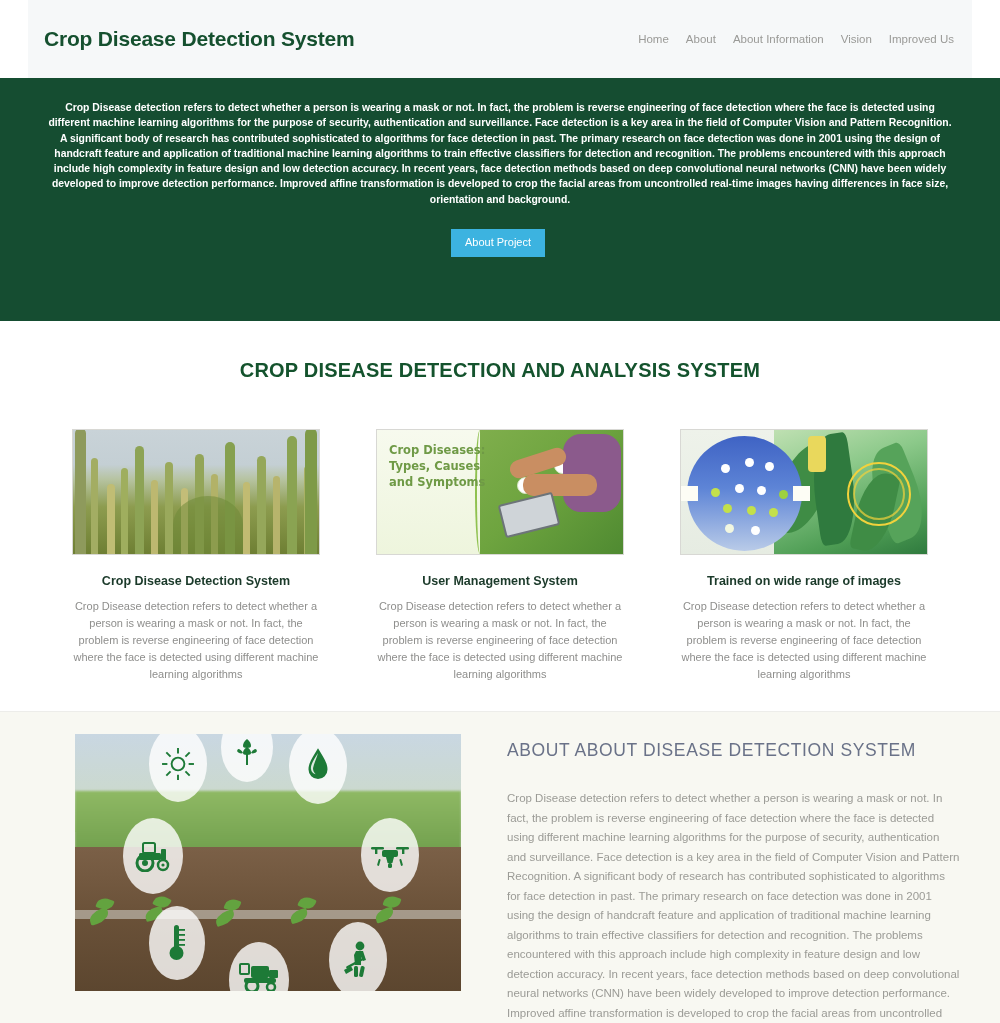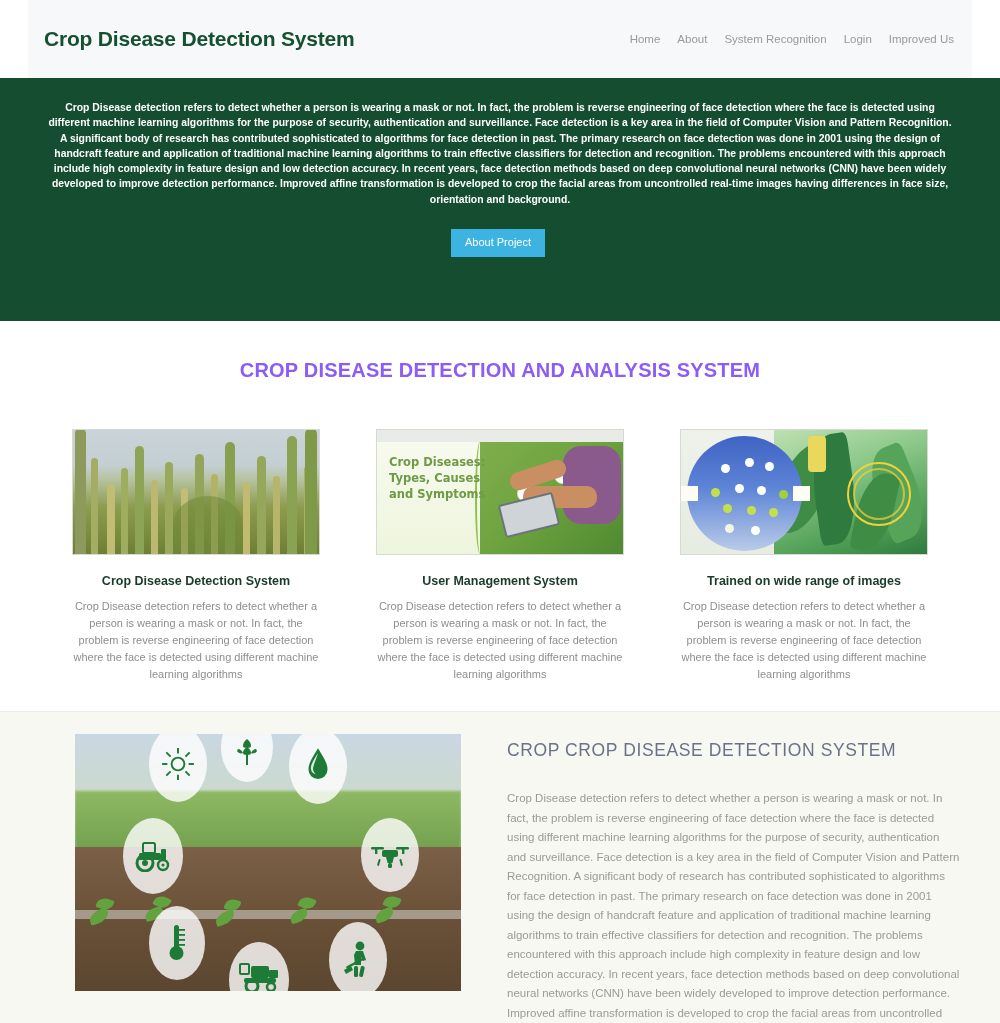--- a/index.html
+++ b/index.html
@@ -78,21 +78,21 @@
   .btn-primary { background: #3cb3e0; margin-right: 4px; }
   .btn-secondary { background: #6d7073; }
 
   
   .cards-section {
     background: #ffffff;
     padding: 38px 0 28px 0;
   }
   .section-title {
     text-align: center;
-    color: #8b5cf6;
+    color: #14532d;
     font-size: 20px;
     font-weight: bold;
     letter-spacing: 0.2px;
     margin: 0 0 47px 0;
   }
   .cards {
     display: flex;
     justify-content: center;
     gap: 56px;
     padding: 0 48px;
@@ -155,21 +155,21 @@
     color: #9b9b96;
     margin: 0;
   }
 
   
   .millet { position: absolute; inset: 0; background:
       linear-gradient(#c9d3d8 0%, #c4cfd4 28%, #b6c3a0 40%, #8d9c4f 62%, #6e7f33 100%); }
   .millet-stalk { position: absolute; bottom: 0; border-radius: 6px 6px 0 0; }
 
   
-  .banner2 { position: absolute; inset: 0; background: #4c1d95; margin-top: 12px; }
+  .banner2 { position: absolute; inset: 0; background: #4c1d95; }
   .banner2 .leftpane {
     position: absolute; left: 0; top: 0; bottom: 0; width: 48%;
     background: linear-gradient(#f7faee, #eef5dd);
   }
   .banner2 .rightpane {
     position: absolute; right: 0; top: 0; bottom: 0; width: 58%;
     background: linear-gradient(135deg, #7fae4c 0%, #6ea43f 45%, #4f8a31 100%);
     clip-path: ellipse(100% 120% at 70% 50%);
   }
   .banner2-text {
@@ -226,22 +226,22 @@
 </head>
 <body>
 
 <div class="page">
 
   <div class="header">
     <div class="brand">Crop Disease Detection System</div>
     <nav class="nav">
       <a class="nav-item" href="#">Home</a>
       <a class="nav-item" href="#">About</a>
-      <a class="nav-item" href="#">System Recognition</a>
-      <a class="nav-item" href="#">Login</a>
+      <a class="nav-item" href="#">About Information</a>
+      <a class="nav-item" href="#">Vision</a>
       <a class="nav-item" href="#">Improved Us</a>
     </nav>
   </div>
 
   <section class="hero">
     <p class="hero-text">Crop Disease detection refers to detect whether a person is wearing a mask or not. In fact, the problem is reverse engineering of face detection where the face is detected using different machine learning algorithms for the purpose of security, authentication and surveillance. Face detection is a key area in the field of Computer Vision and Pattern Recognition. A significant body of research has contributed sophisticated to algorithms for face detection in past. The primary research on face detection was done in 2001 using the design of handcraft feature and application of traditional machine learning algorithms to train effective classifiers for detection and recognition. The problems encountered with this approach include high complexity in feature design and low detection accuracy. In recent years, face detection methods based on deep convolutional neural networks (CNN) have been widely developed to improve detection performance. Improved affine transformation is developed to crop the facial areas from uncontrolled real-time images having differences in face size, orientation and background.</p>
     <div class="hero-buttons">
       <button class="btn btn-primary">About Project</button>
     </div>
   </section>
@@ -449,20 +449,20 @@
             <path d="M13 11h7l3 9-3 1-2-4v8h-6l-1-10z"></path>
             <rect x="11" y="26" width="4" height="11" rx="1.6"></rect>
             <rect x="17" y="26" width="4" height="11" rx="1.6" transform="rotate(12 19 31)"></rect>
             <rect x="2" y="22" width="20" height="2.4" rx="1.2" transform="rotate(-28 12 23)"></rect>
             <path d="M1 30l7-4 2 4-7 4z"></path>
           </svg>
         </div>
       </div>
 
       <div class="about-copy">
-        <h2 class="about-title">CROP CROP DISEASE DETECTION SYSTEM</h2>
+        <h2 class="about-title">ABOUT ABOUT DISEASE DETECTION SYSTEM</h2>
         <p class="about-text">Crop Disease detection refers to detect whether a person is wearing a mask or not. In fact, the problem is reverse engineering of face detection where the face is detected using different machine learning algorithms for the purpose of security, authentication and surveillance. Face detection is a key area in the field of Computer Vision and Pattern Recognition. A significant body of research has contributed sophisticated to algorithms for face detection in past. The primary research on face detection was done in 2001 using the design of handcraft feature and application of traditional machine learning algorithms to train effective classifiers for detection and recognition. The problems encountered with this approach include high complexity in feature design and low detection accuracy. In recent years, face detection methods based on deep convolutional neural networks (CNN) have been widely developed to improve detection performance. Improved affine transformation is developed to crop the facial areas from uncontrolled real-time images having differences in face size, orientation and background.</p>
       </div>
 
     </div>
   </section>
 
 </div>
 
 </body></html>

